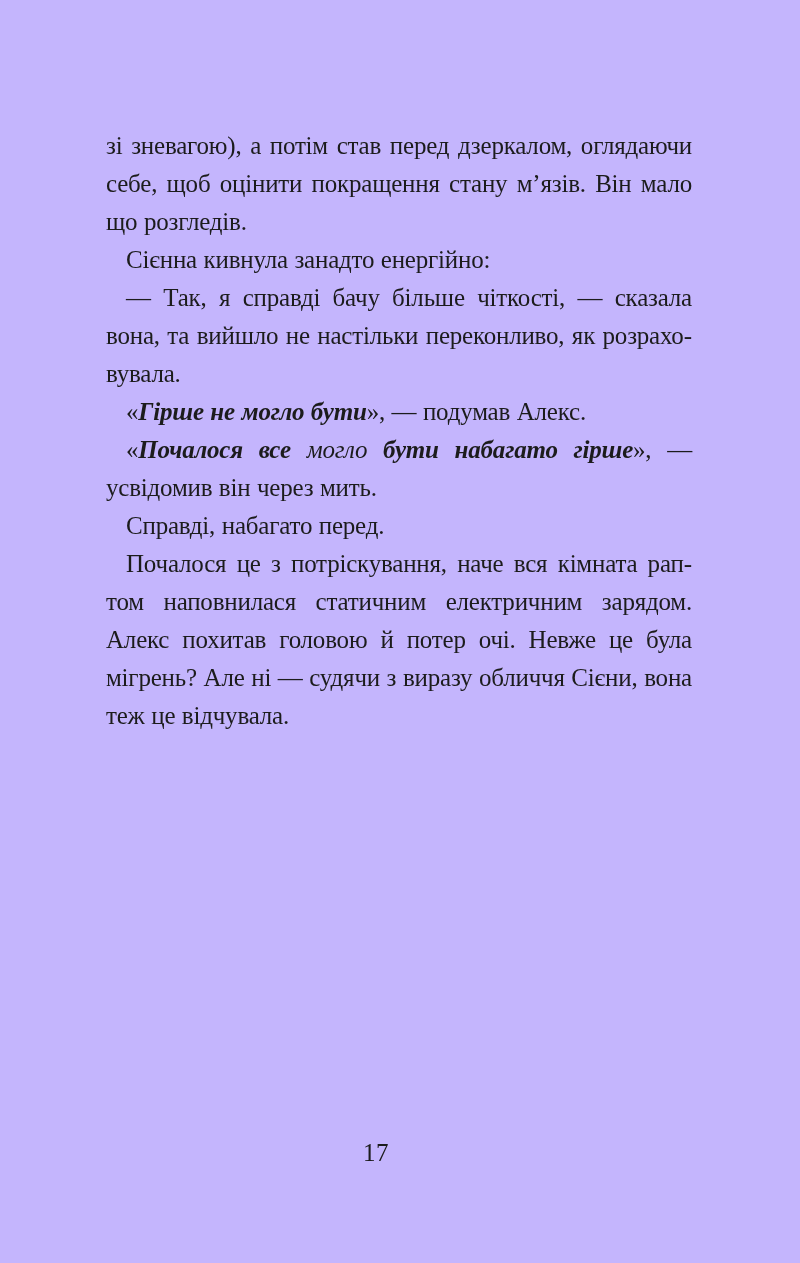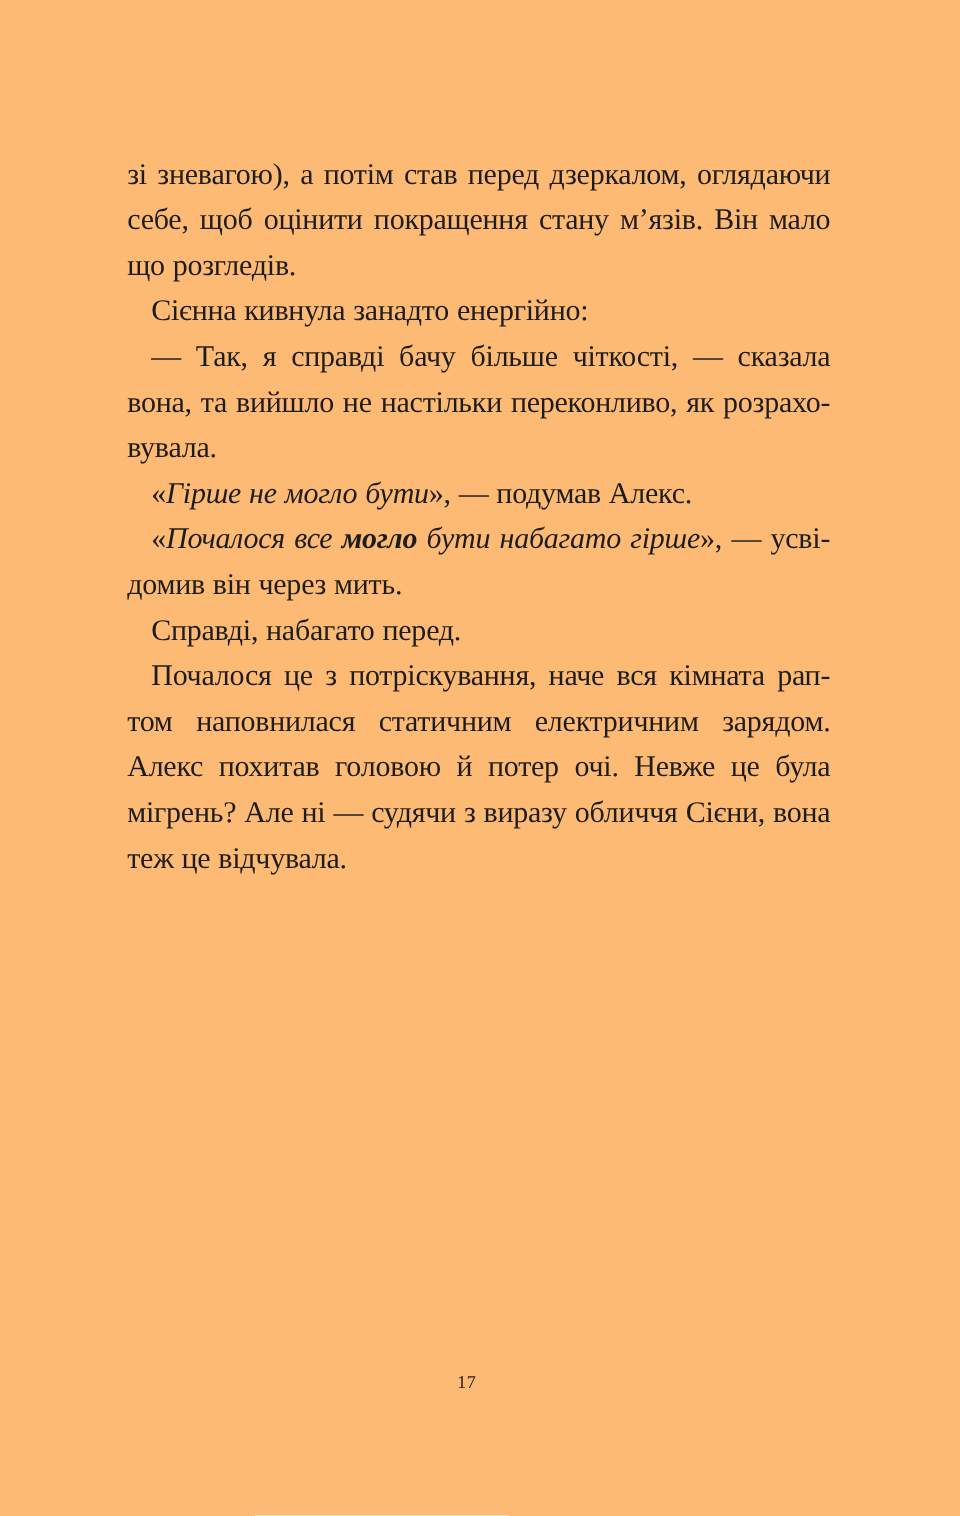--- a/index.html
+++ b/index.html
@@ -28,37 +28,37 @@
     font-size: 25px;
     line-height: 38px;
     text-align: justify;
     letter-spacing: -0.2px;
     word-spacing: 0.5px;
   }
   .para.indent {
     text-indent: 20px;
   }
   .seg-normal { font-style: normal; font-weight: normal; }
-  .seg-italic { font-style: italic; font-weight: normal; }
-  .seg-bold-italic { font-style: italic; font-weight: bold; }
+  .seg-italic { font-style: italic; font-weight: bold; }
+  .seg-bold-italic { font-style: italic; font-weight: normal; }
   .page-number {
     position: absolute;
-    left: 106px;
+    left: 93px;
     width: 566px;
     top: 1138px;
     text-align: center;
-    font-size: 15px;
+    font-size: 25px;
     line-height: 30px;
     letter-spacing: 0.5px;
   }
 </style>
 </head>
 <body>
 
-<div class="page" style="background: #fdba74; color: rgb(28, 28, 28);">
+<div class="page" style="background: #c4b5fd; color: rgb(28, 28, 28);">
   <div class="text-block">
       <p class="para"><span class="seg-normal">зі зневагою), а потім став перед дзеркалом, оглядаючи себе, щоб оцінити покращення стану м’язів. Він мало що розгледів.</span></p>
       <p class="para indent"><span class="seg-normal">Сієнна кивнула занадто енергійно:</span></p>
       <p class="para indent"><span class="seg-normal">— Так, я справді бачу більше чіткості, — сказала вона, та вийшло не настільки переконливо, як розрахо­вувала.</span></p>
       <p class="para indent"><span class="seg-normal">«</span><span class="seg-italic">Гірше не могло бути</span><span class="seg-normal">», — подумав Алекс.</span></p>
       <p class="para indent"><span class="seg-normal">«</span><span class="seg-italic">Почалося все </span><span class="seg-bold-italic">могло</span><span class="seg-italic"> бути набагато гірше</span><span class="seg-normal">», — усві­домив він через мить.</span></p>
       <p class="para indent"><span class="seg-normal">Справді, набагато перед.</span></p>
       <p class="para indent"><span class="seg-normal">Почалося це з потріскування, наче вся кімната рап­том наповнилася статичним електричним зарядом. Алекс похитав головою й потер очі. Невже це була мігрень? Але ні — судячи з виразу обличчя Сієни, вона теж це відчувала.</span></p>
     </div>
   <div class="page-number">17</div>

